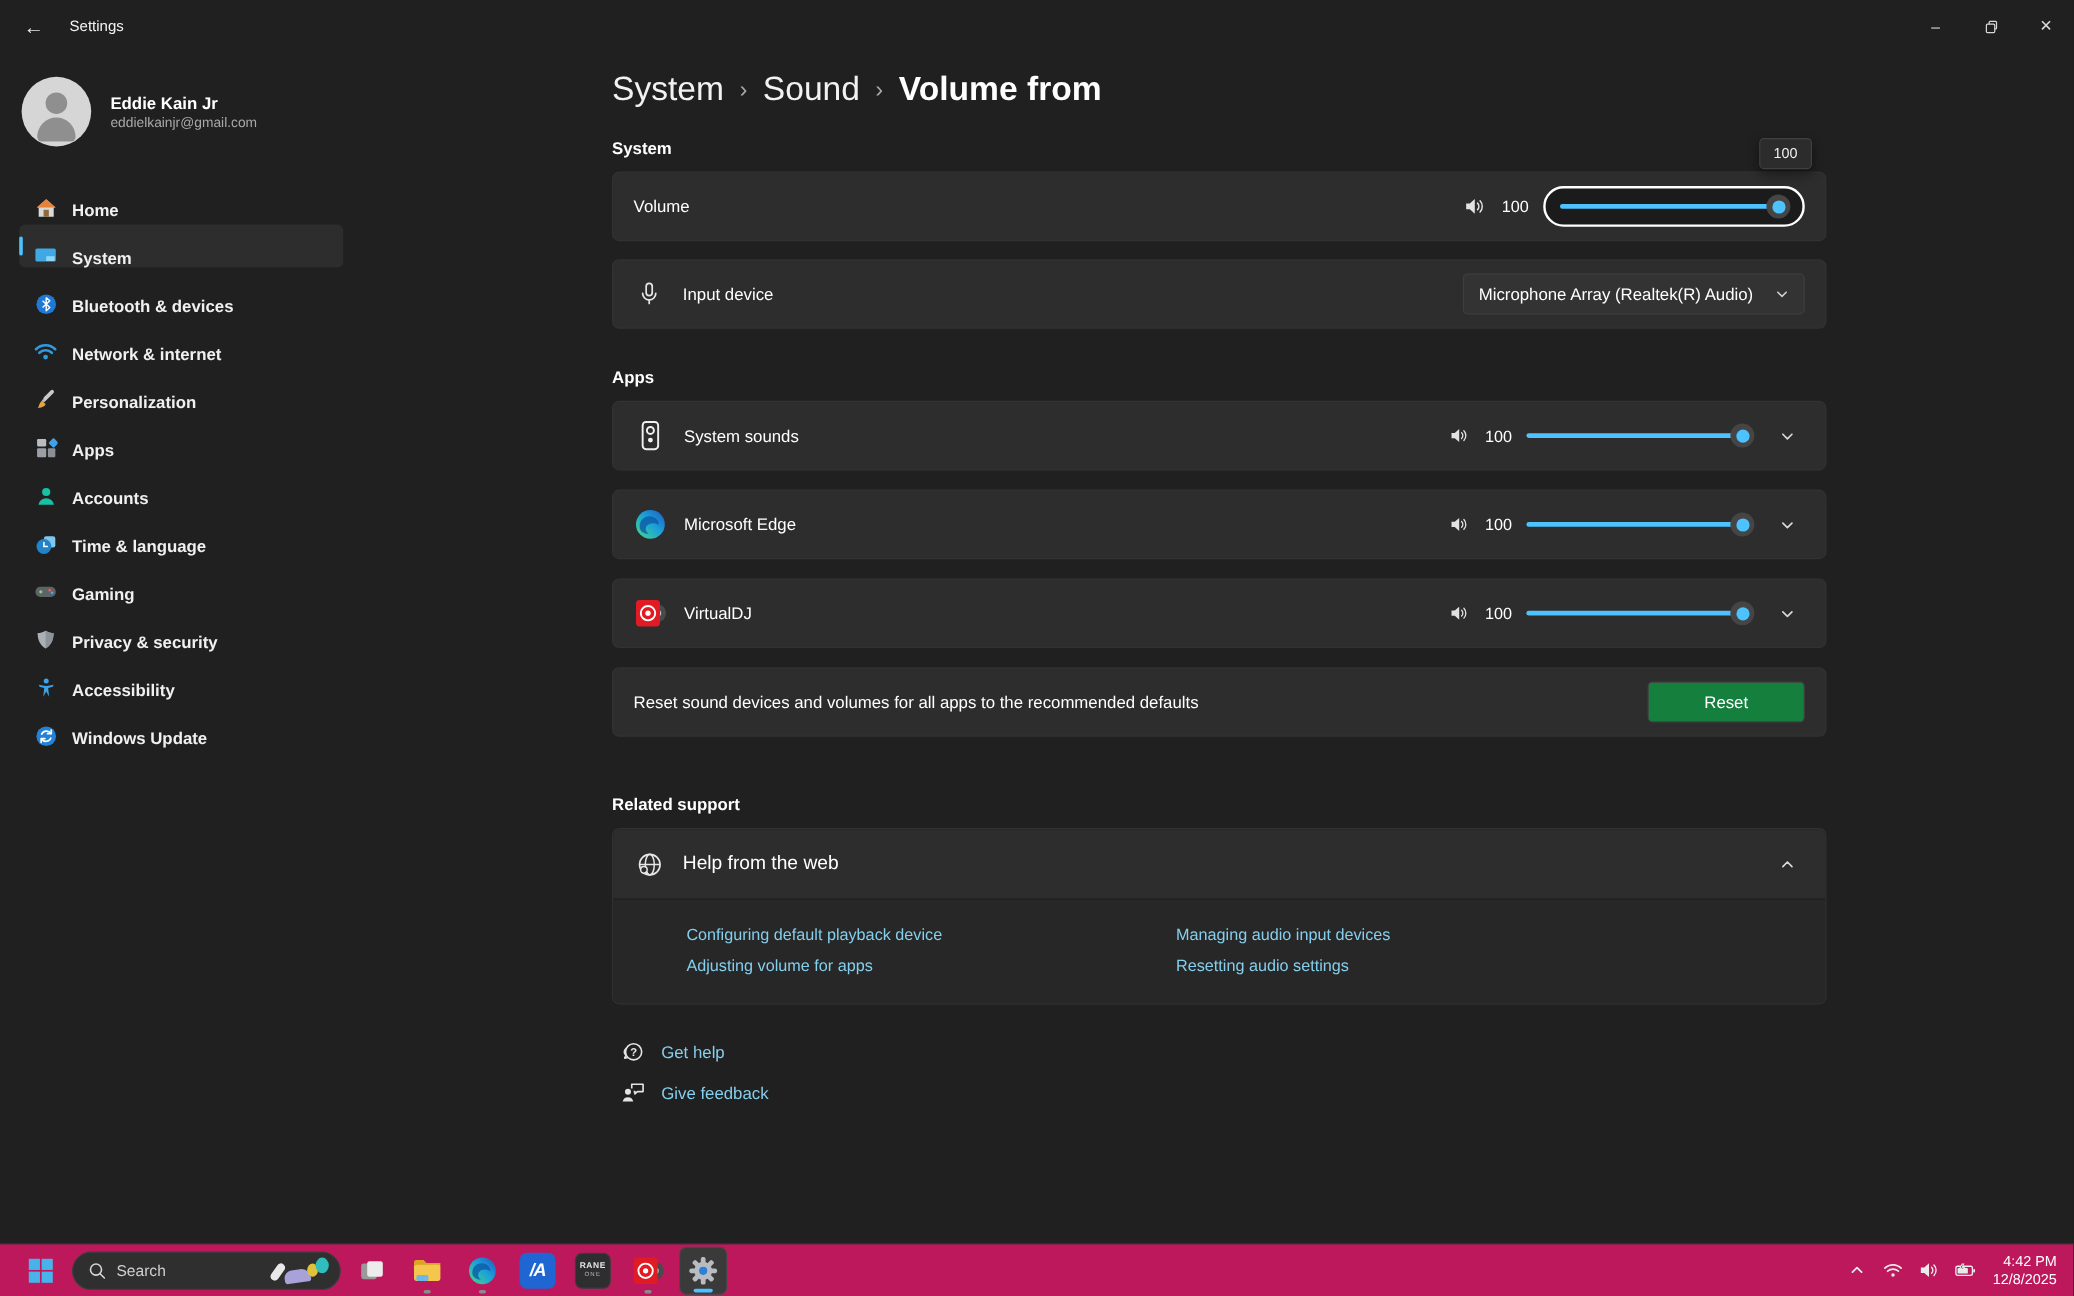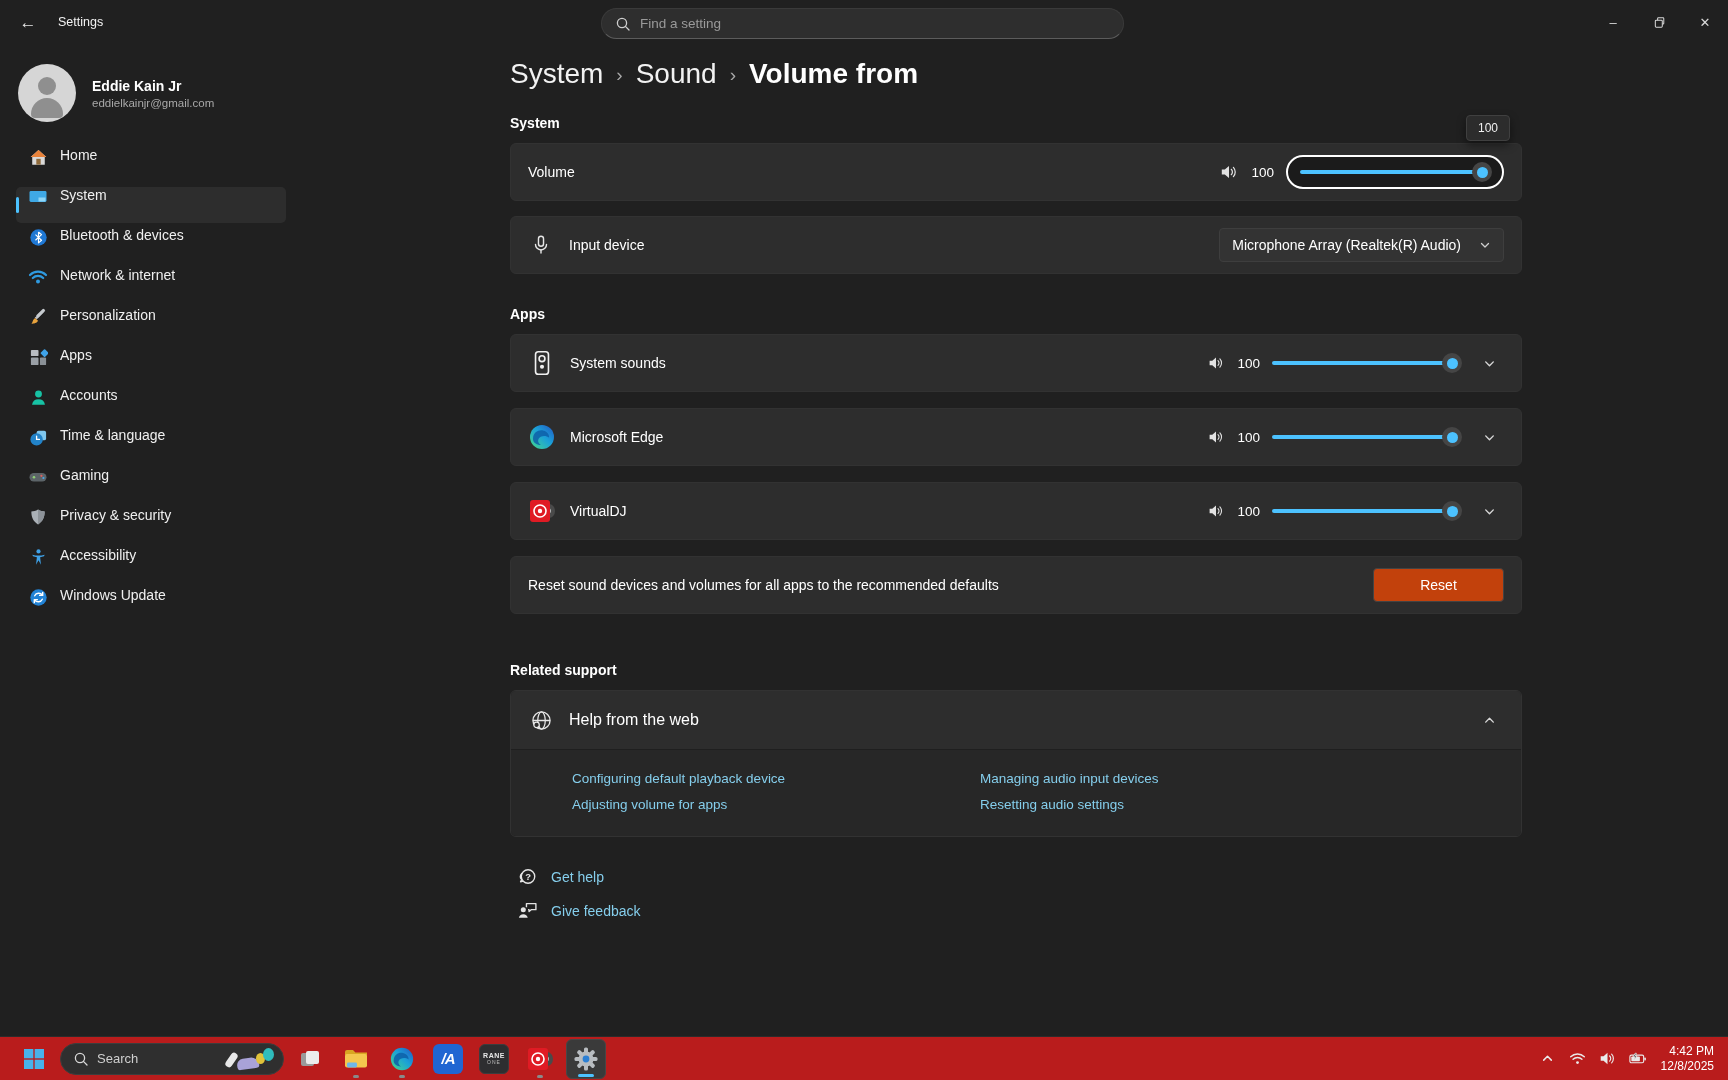--- a/index.html
+++ b/index.html
@@ -22,21 +22,21 @@
 
   
   .sidebar{position:absolute;top:48px;left:0;width:300px;bottom:56px;padding-left:13px;}
   .profile{position:absolute;left:18px;top:16px;display:flex;align-items:center;gap:16px;width:264px;cursor:pointer;}
   .avatar{width:58px;height:58px;border-radius:50%;background:#d6d6d6;position:relative;overflow:hidden;flex:none;}
   .avatar .head{position:absolute;left:50%;top:13px;transform:translateX(-50%);width:18px;height:18px;border-radius:50%;background:#8f8f8f;}
   .avatar .body{position:absolute;left:50%;top:34px;transform:translateX(-50%);width:32px;height:20px;border-radius:16px 16px 4px 4px;background:#8f8f8f;}
   .profile .name{font-size:14px;font-weight:700;color:#fff;}
   .profile .email{font-size:11.5px;color:#a8a8a8;margin-top:3px;}
   .nav{position:absolute;top:99px;left:0;right:0;display:flex;flex-direction:column;gap:4px;padding:0 14px 0 16px;}
-  .nav-item{height:36px;border-radius:5px;display:flex;align-items:flex-start;gap:12px;padding:0 12px;position:relative;font-size:14px;color:#f0f0f0;cursor:pointer;}
+  .nav-item{height:36px;border-radius:5px;display:flex;align-items:flex-end;gap:12px;padding:0 12px;position:relative;font-size:14px;color:#f0f0f0;cursor:pointer;font-weight:bold;}
   .nav-item.selected{background:#2d2d2d;}
   .nav-item.selected::before{content:"";position:absolute;left:0;top:50%;transform:translateY(-50%);width:3px;height:16px;border-radius:2px;background:var(--accent);}
   .nav-ic{width:20px;height:20px;flex:none;display:flex;align-items:center;justify-content:center;}
 
   
   .main{position:absolute;top:48px;left:300px;right:0;bottom:44px;overflow:hidden;}
   .content{margin-left:210px;width:1012px;}
   .breadcrumb{display:flex;align-items:baseline;gap:13px;margin-top:10px;font-size:28px;}
   .crumb{color:#f2f2f2;font-weight:400;cursor:pointer;}
   .crumb-sep{color:#a8a8a8;font-size:19px;position:relative;top:-2px;}
@@ -60,34 +60,34 @@
   .slider .thumb::after{content:"";width:11px;height:11px;border-radius:50%;background:var(--accent);}
   .expander{width:30px;height:30px;display:flex;align-items:center;justify-content:center;color:#d8d8d8;cursor:pointer;margin-left:4px;}
 
   .focus-wrap{position:relative;border:2px solid #ffffff;border-radius:17px;height:34px;width:218px;display:flex;align-items:center;padding:0 14px 0 12px;background:#1b1b1b;}
   .focus-wrap .slider{width:100%;}
   .tooltip{position:absolute;right:-8px;top:-42px;background:#2c2c2c;border:1px solid #404040;border-radius:4px;padding:5px 11px;font-size:12px;color:#f0f0f0;box-shadow:0 4px 10px rgba(0,0,0,.45);}
 
   .combo{margin-left:auto;background:#333333;border:1px solid #3e3e3e;border-radius:4px;height:34px;display:flex;align-items:center;gap:18px;padding:0 12px;font-size:14px;color:#fff;cursor:pointer;}
   .combo .chev{color:#cfcfcf;display:flex;}
 
-  .btn-reset{margin-left:auto;width:131px;height:34px;background:#c2410c;border:1px solid #434343;border-radius:4px;color:#fff;font-size:14px;display:flex;align-items:center;justify-content:center;cursor:pointer;}
+  .btn-reset{margin-left:auto;width:131px;height:34px;background:#15803d;border:1px solid #434343;border-radius:4px;color:#fff;font-size:14px;display:flex;align-items:center;justify-content:center;cursor:pointer;}
 
   .help-card{border:1px solid var(--card-border);border-radius:6px;overflow:hidden;margin-bottom:0;}
   .help-header{height:58px;background:var(--card);display:flex;align-items:center;padding:0 17px;cursor:pointer;}
   .help-body{background:#272727;border-top:1px solid #1f1f1f;padding:21px 18px 24px 61px;display:grid;grid-template-columns:408px 1fr;row-gap:11px;}
   .help-link{color:var(--link);font-size:13.5px;width:max-content;cursor:pointer;}
 
   .footer-links{margin-top:29px;display:flex;flex-direction:column;gap:13px;padding-left:7px;}
   .flink{display:flex;align-items:center;gap:13px;width:max-content;cursor:pointer;}
   .flink .ic{color:#e4e4e4;display:flex;}
   .flink .txt{color:var(--link);font-size:14px;}
 
   
-  .taskbar{position:absolute;bottom:0;left:0;right:0;height:44px;background:#b91c1c;border-top:1px solid #2b2b2b;display:flex;align-items:center;padding:0 10px 0 14px;}
+  .taskbar{position:absolute;bottom:0;left:0;right:0;height:44px;background:#be185d;border-top:1px solid #2b2b2b;display:flex;align-items:center;padding:0 10px 0 14px;}
   .tb-left{display:flex;align-items:center;gap:6px;}
   .tb-btn{width:40px;height:40px;border-radius:6px;display:flex;align-items:center;justify-content:center;position:relative;cursor:pointer;flex:none;}
   .tb-btn.running::after{content:"";position:absolute;bottom:1px;left:50%;transform:translateX(-50%);width:6px;height:3px;border-radius:2px;background:#8a8a8a;}
   .tb-btn.active{background:#3a3a3a;border:1px solid #474747;}
   .tb-btn.active::after{content:"";position:absolute;bottom:1px;left:50%;transform:translateX(-50%);width:16px;height:3px;border-radius:2px;background:var(--accent);}
   .tb-search{height:32px;border-radius:16px;background:#2f2f2f;border:1px solid #3d3d3d;display:flex;align-items:center;gap:9px;padding:0 0 0 13px;width:224px;cursor:pointer;overflow:hidden;}
   .tb-search .s-label{font-size:13px;color:#cfcfcf;}
   .search-art{margin-left:auto;width:58px;height:30px;position:relative;flex:none;}
   .search-art .mic{position:absolute;left:3px;top:8px;width:7px;height:16px;border-radius:4px;background:#e8e8e8;transform:rotate(35deg);}
   .search-art .shoe{position:absolute;left:12px;top:14px;width:22px;height:11px;border-radius:7px 9px 3px 3px;background:#a9a2d8;transform:rotate(-8deg);}
@@ -105,27 +105,20 @@
 </head>
 <body>
 
 <div class="app">
 
   <div class="titlebar">
     <button class="back-btn">
         <span>←</span>
       </button>
     <span class="app-title">Settings</span>
-    <div class="search-box">
-      <svg width="14" height="14" viewBox="0 0 14 14">
-          <circle cx="6" cy="6" r="4.6" fill="none" stroke="#cfcfcf" stroke-width="1.3"></circle>
-          <line x1="9.4" y1="9.4" x2="13" y2="13" stroke="#cfcfcf" stroke-width="1.3" stroke-linecap="round"></line>
-        </svg>
-      <input placeholder="Find a setting" style="">
-    </div>
     <div class="win-controls">
       <div class="win-btn">
           <span>–</span>
         </div>
       <div class="win-btn">
         <svg width="13" height="13" viewBox="0 0 14 14">
             <rect x="2.5" y="4.5" width="7.5" height="7.5" rx="1" fill="none" stroke="#d8d8d8" stroke-width="1.1"></rect>
             <path d="M5 4.5 V2.8 a0.8 0.8 0 0 1 0.8-0.8 h5 a0.8 0.8 0 0 1 0.8 0.8 v5 a0.8 0.8 0 0 1-0.8 0.8 H10" fill="none" stroke="#d8d8d8" stroke-width="1.1"></path>
           </svg>
       </div>

